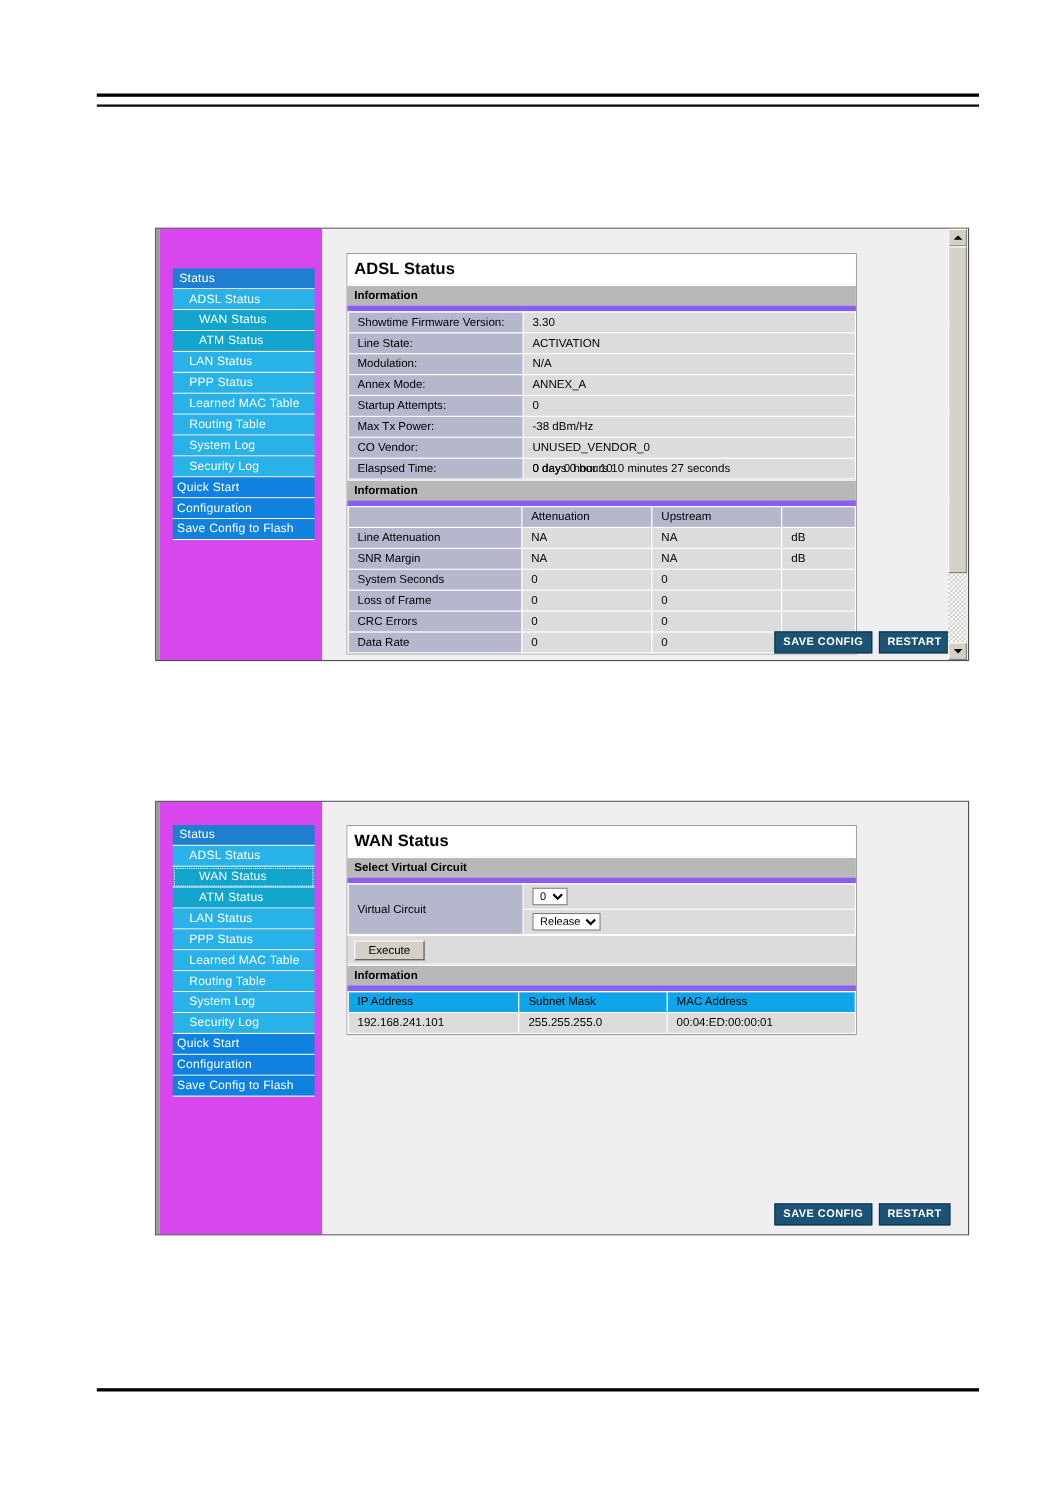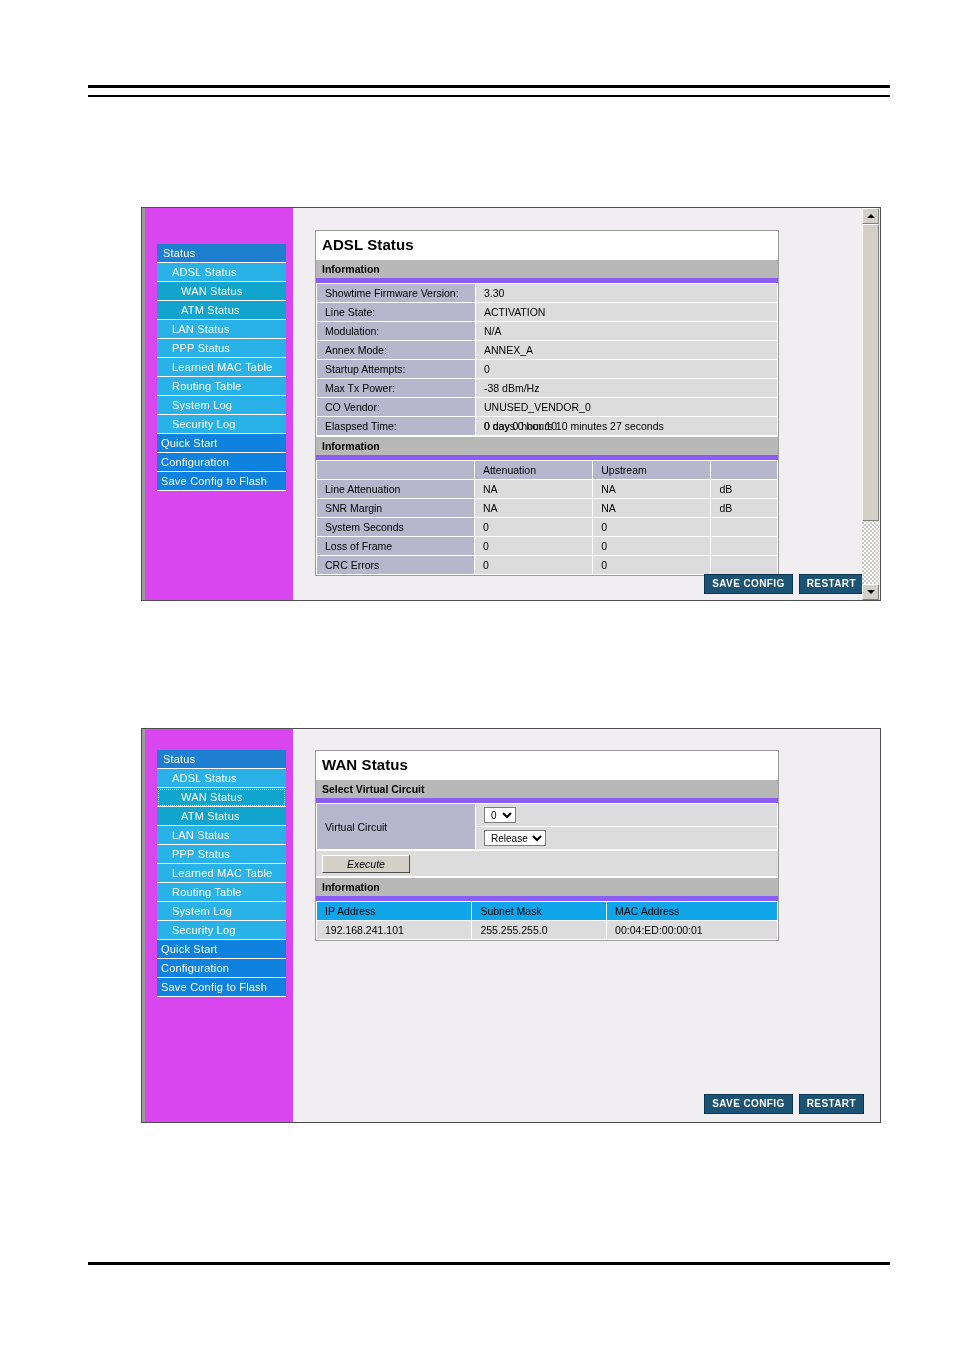--- a/index.html
+++ b/index.html
@@ -233,23 +233,22 @@
     border-bottom: 1px solid #ffffff;
     padding: 3px 0 3px 6px;
   }
   button.winbtn {
     font-family: "Liberation Sans", sans-serif;
     font-size: 10.5px;
     background: #d4d0c8;
     border: 1px solid #ffffff;
     border-right-color: #4d4d4d;
     border-bottom-color: #4d4d4d;
-    padding: 2px 24px;
+    padding: 2px 12px;
     color: #000;
-    font-style: italic;
   }
 
   
   .action-bar {
     position: absolute;
     right: 16px;
     bottom: 5px;
     display: flex;
     gap: 6px;
   }
@@ -438,20 +437,26 @@
             <td class="num-cell">0</td>
             <td class="num-cell">0</td>
             <td class="unit-cell"></td>
           </tr>
           <tr>
             <td class="label-cell">CRC Errors</td>
             <td class="num-cell">0</td>
             <td class="num-cell">0</td>
             <td class="unit-cell"></td>
           </tr>
+          <tr>
+            <td class="label-cell">Data Rate</td>
+            <td class="num-cell">0</td>
+            <td class="num-cell">0</td>
+            <td class="unit-cell">kbps</td>
+          </tr>
         </tbody>
           </table>
 
       </div>
 
       <div class="action-bar">
         <button class="blue-btn">SAVE CONFIG</button>
         <button class="blue-btn">RESTART</button>
       </div>
 

